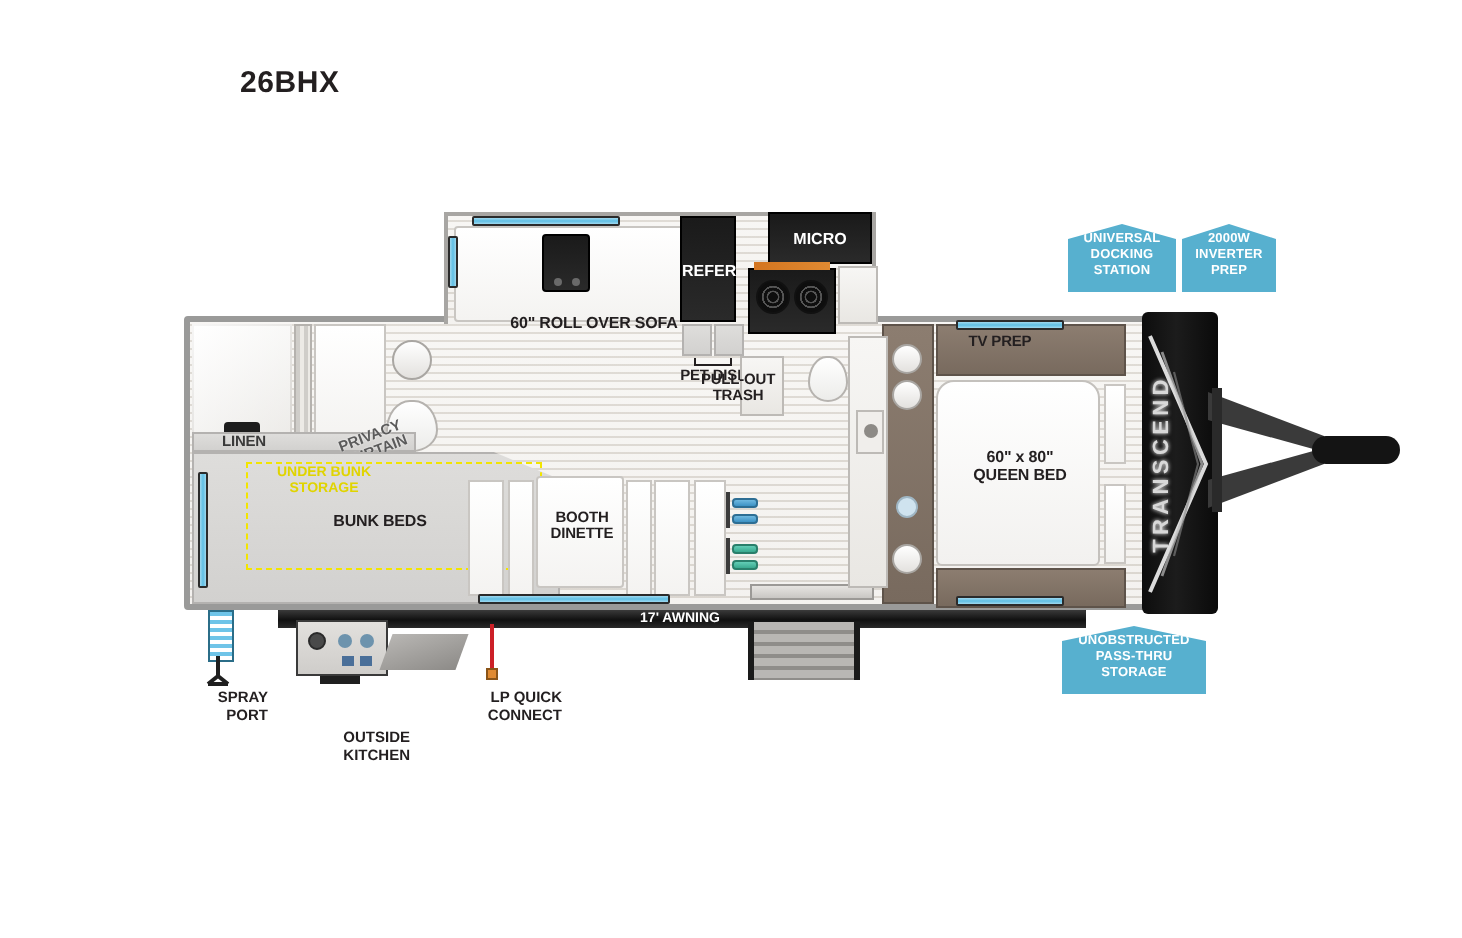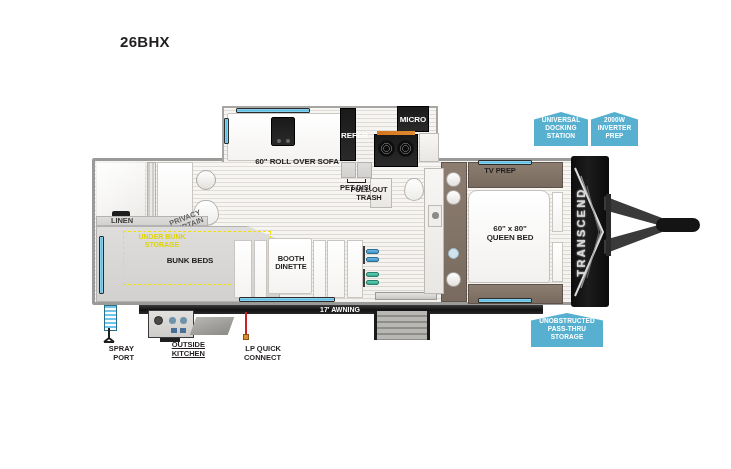--- a/index.html
+++ b/index.html
@@ -343,30 +343,30 @@
     <div class="blk furn-dark" style="left:271px;top:117px;width:24px;height:29px;border-radius:2px;"></div>
     <div class="abs" style="left:277px;top:139px;width:4px;height:4px;border-radius:50%;background:#6a6a6a;"></div>
     <div class="abs" style="left:286px;top:139px;width:4px;height:4px;border-radius:50%;background:#6a6a6a;"></div>
 
     <div class="win-h" style="left:236px;top:108px;width:74px;"></div>
 
     <div class="win-v" style="left:224px;top:118px;height:26px;"></div>
 
     <div class="lbl" style="left:249px;top:158px;width:96px;font-size:8px;">60" ROLL OVER SOFA</div>
 
-    <div class="blk furn-dark" style="left:340px;top:108px;width:16px;height:53px;">
+    <div class="blk furn-dark" style="left:340px;top:108px;width:28px;height:53px;">
       <div class="app-lbl" style="top:22px;">REFER</div>
     </div>
 
     <div class="blk furn-gray" style="left:341px;top:162px;width:15px;height:16px;"></div>
     <div class="blk furn-gray" style="left:357px;top:162px;width:15px;height:16px;"></div>
     <div class="abs" style="left:347px;top:179px;width:19px;height:4px;border-left:1px solid #231f20;border-right:1px solid #231f20;border-bottom:1px solid #231f20;"></div>
     <div class="lbl" style="left:329px;top:184px;width:56px;font-size:7.5px;">PET DISH</div>
 
-    <div class="blk furn-dark" style="left:397px;top:106px;width:32px;height:26px;">
+    <div class="blk furn-dark" style="left:384px;top:106px;width:52px;height:26px;">
       <div class="app-lbl" style="top:8px;">MICRO</div>
     </div>
 
     <div class="blk furn-dark" style="left:374px;top:134px;width:44px;height:33px;"></div>
     <div class="abs" style="left:377px;top:131px;width:38px;height:4px;background:linear-gradient(90deg,#d4751f,#e08a32);"></div>
     <div class="burner" style="left:378px;top:140px;width:17px;height:17px;"></div>
     <div class="burner" style="left:397px;top:140px;width:17px;height:17px;"></div>
 
     <div class="blk counter" style="left:419px;top:133px;width:20px;height:29px;"></div>
 
@@ -490,21 +490,21 @@
     <div id="ok-box">
       <div class="abs" style="left:5px;top:5px;width:9px;height:9px;border-radius:50%;background:#4a4a4a;border:1px solid #2a2a2a;"></div>
       <div class="abs" style="left:20px;top:6px;width:7px;height:7px;border-radius:50%;background:#6d93ad;"></div>
       <div class="abs" style="left:31px;top:6px;width:7px;height:7px;border-radius:50%;background:#6d93ad;"></div>
       <div class="abs" style="left:22px;top:17px;width:6px;height:5px;background:#4a6f99;"></div>
       <div class="abs" style="left:31px;top:17px;width:6px;height:5px;background:#4a6f99;"></div>
     </div>
     <div class="abs" style="left:160px;top:338px;width:20px;height:4px;background:#1f1f1f;"></div>
     <div class="abs" style="left:193px;top:317px;width:38px;height:18px;
                 background:linear-gradient(160deg,#b8b6b3,#8d8b88);transform:skewX(-20deg);"></div>
-    <div class="ext-lbl" style="left:137px;top:340px;width:68px;text-decoration:underline;">
+    <div class="ext-lbl" style="left:137px;top:364px;width:68px;">
       <div>OUTSIDE</div>
       <div>KITCHEN</div>
     </div>
 
     <div id="lp-line"></div>
     <div class="abs" style="left:243px;top:334px;width:6px;height:6px;background:#e08a32;border:1px solid #8a5418;"></div>
     <div class="ext-lbl" style="left:213px;top:344px;width:68px;">
       <div>LP QUICK</div>
       <div>CONNECT</div>
     </div>

